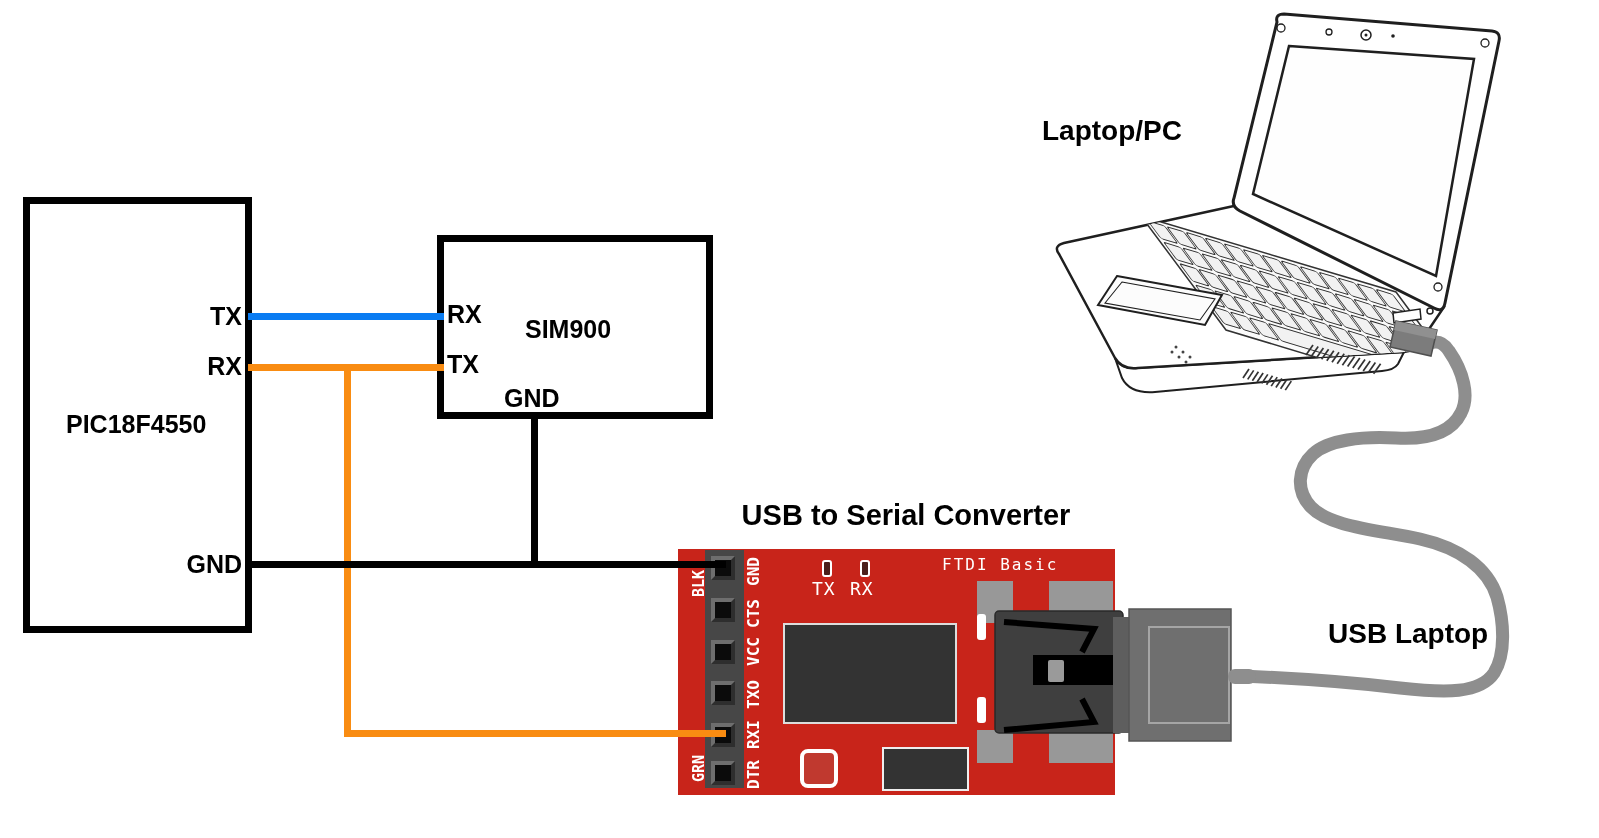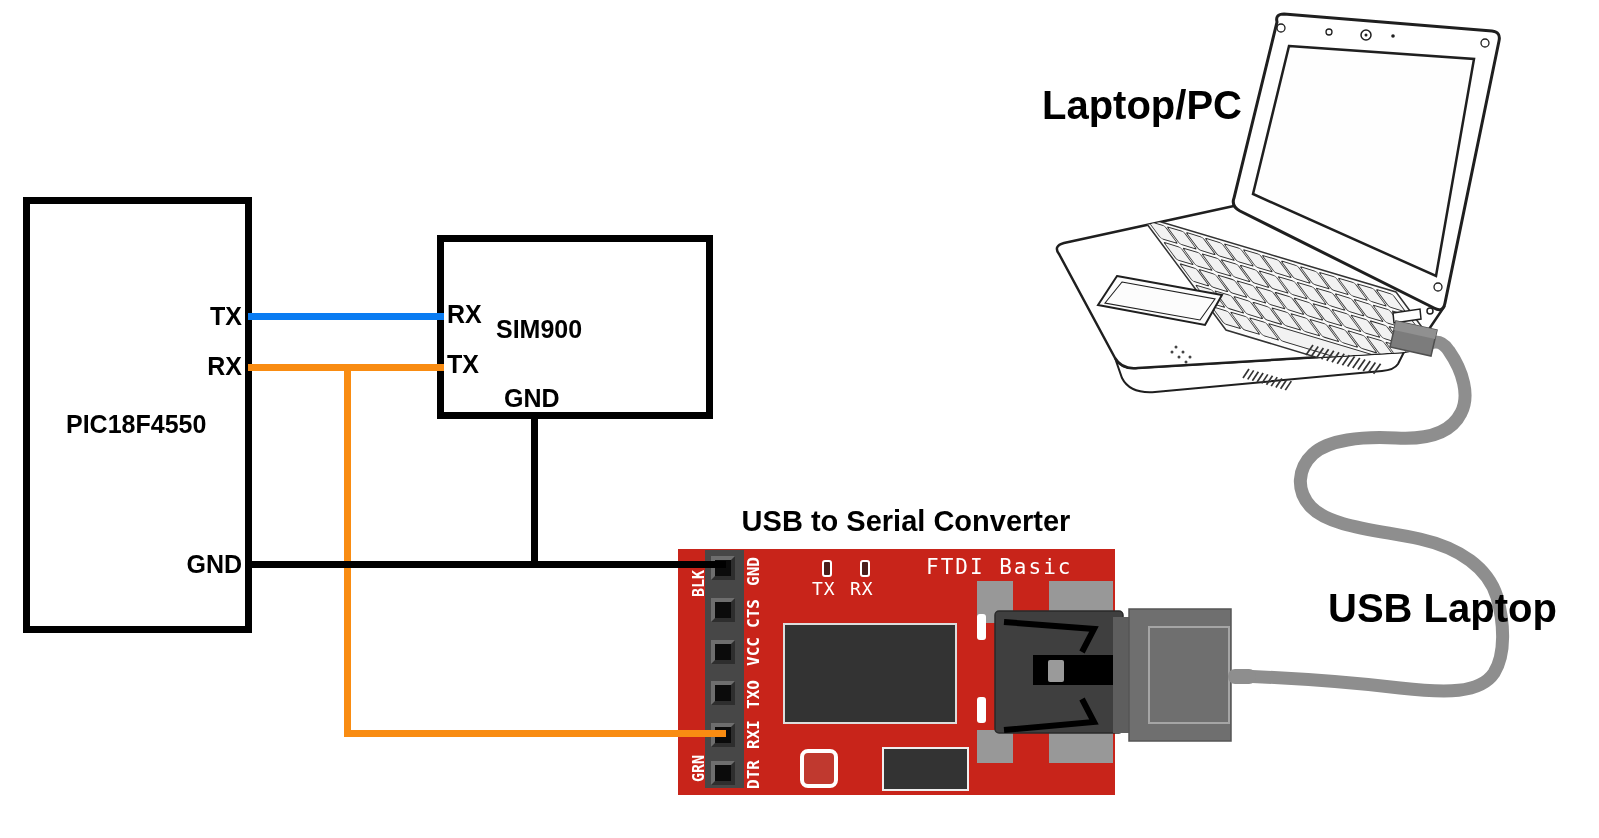--- a/index.html
+++ b/index.html
@@ -1,43 +1,43 @@
 <!DOCTYPE html>
 <html><head>
 <meta charset="utf-8">
 <style>
   html,body{margin:0;padding:0;background:#fff;}
   #stage{position:relative;width:1599px;height:838px;background:#ffffff;overflow:hidden;
          font-family:"Liberation Sans",sans-serif;}
   .box{position:absolute;border:7px solid #000;background:#fff;box-sizing:border-box;}
   .wire{position:absolute;}
   .lbl{position:absolute;font-weight:bold;color:#000;white-space:nowrap;}
-  .big{font-size:40px;}
+  .big{font-size:28px;margin-top:32px;}
   .boxname{font-size:25px;}
   .pinlbl{font-size:25px;}
   .ralign{text-align:right;}
   #ftdi-board{position:absolute;left:678px;top:549px;width:437px;height:246px;background:#c8241a;}
   #hdr-strip{position:absolute;left:27px;top:1px;width:39px;height:238px;background:#474747;}
   .pin{position:absolute;left:33px;width:24px;height:24px;box-sizing:border-box;background:#0b0b0b;
        border:4px solid;border-color:#6e6e6e #2e2e2e #2e2e2e #6e6e6e;}
   .pad{position:absolute;background:#989898;}
   .vlabel{position:absolute;font-family:"DejaVu Sans Mono",monospace;font-weight:bold;color:#fff;
           transform:rotate(-90deg);text-align:center;line-height:1;}
   .pinname{width:44px;height:17px;font-size:16px;left:54px;}
   .wirename{width:34px;height:15px;font-size:15px;left:4px;}
   .silk{position:absolute;font-family:"DejaVu Sans Mono",monospace;color:#fff;white-space:nowrap;}
-  #silk-ftdi{left:248px;top:6px;font-size:21px;letter-spacing:2px;}
+  #silk-ftdi{left:264px;top:6px;font-size:16px;letter-spacing:2px;}
   .ledlbl{font-size:18px;letter-spacing:1px;top:29px;}
   .led{position:absolute;top:11px;width:10px;height:17px;box-sizing:border-box;background:#4c1f1b;
        border:2px solid #fff;border-radius:3px;}
   #chip{position:absolute;left:105px;top:74px;width:170px;height:97px;background:#333;border:2px solid #ddd;}
   #crystal{position:absolute;left:122px;top:200px;width:38px;height:39px;background:#c0392f;
            border:4px solid #fff;border-radius:8px;box-sizing:border-box;}
   #smd{position:absolute;left:204px;top:198px;width:87px;height:44px;background:#333;border:2px solid #eee;box-sizing:border-box;}
-  #title-conv{left:728px;top:499px;width:356px;text-align:center;font-size:29px;margin-top:6px;}
+  #title-conv{left:728px;top:499px;width:356px;text-align:center;font-size:29px;}
   svg{position:absolute;left:0;top:0;}
 </style>
 </head>
 <body>
 
 <div id="stage">
 
   <div class="box" id="pic-box" style="left:23px;top:197px;width:229px;height:436px;"></div>
 
   <div class="box" id="sim-box" style="left:437px;top:235px;width:276px;height:184px;"></div>
@@ -246,18 +246,18 @@
 
   <div class="lbl big" style="left:1042px;top:83px">Laptop/PC</div>
   <div class="lbl big" style="left:1328px;top:586px">USB Laptop</div>
   <div class="lbl" id="title-conv">USB to Serial Converter</div>
 
   <div class="lbl boxname" style="left:66px;top:410px">PIC18F4550</div>
   <div class="lbl pinlbl ralign" style="left:200px;top:302px;width:42px">TX</div>
   <div class="lbl pinlbl ralign" style="left:198px;top:352px;width:44px">RX</div>
   <div class="lbl pinlbl ralign" style="left:178px;top:550px;width:64px">GND</div>
 
-  <div class="lbl boxname" style="left:496px;top:315px">SIM900</div>
+  <div class="lbl boxname" style="left:525px;top:315px">SIM900</div>
   <div class="lbl pinlbl" style="left:447px;top:300px">RX</div>
   <div class="lbl pinlbl" style="left:447px;top:350px">TX</div>
   <div class="lbl pinlbl" style="left:504px;top:384px">GND</div>
 
 </div>
 
 </body></html>

